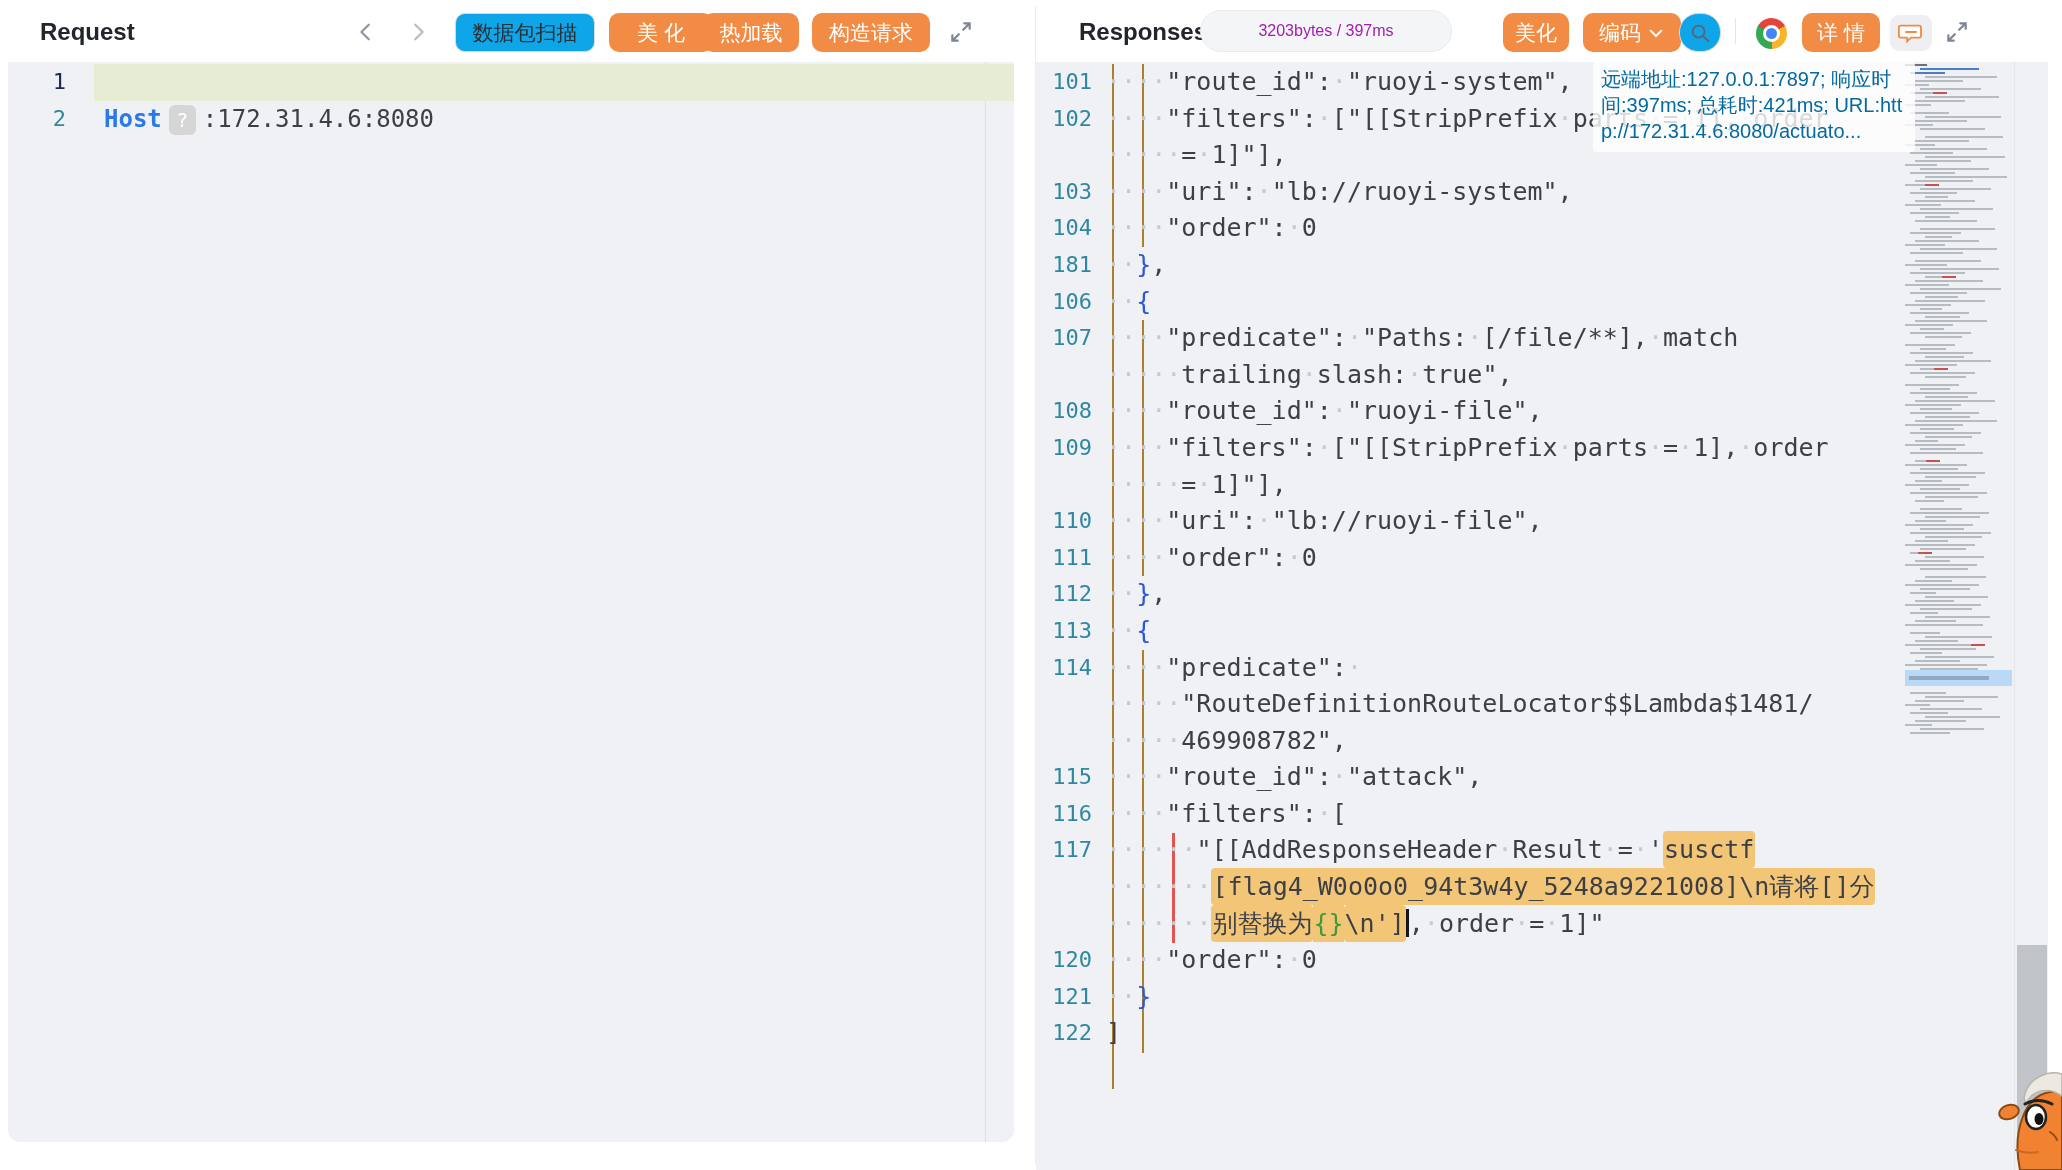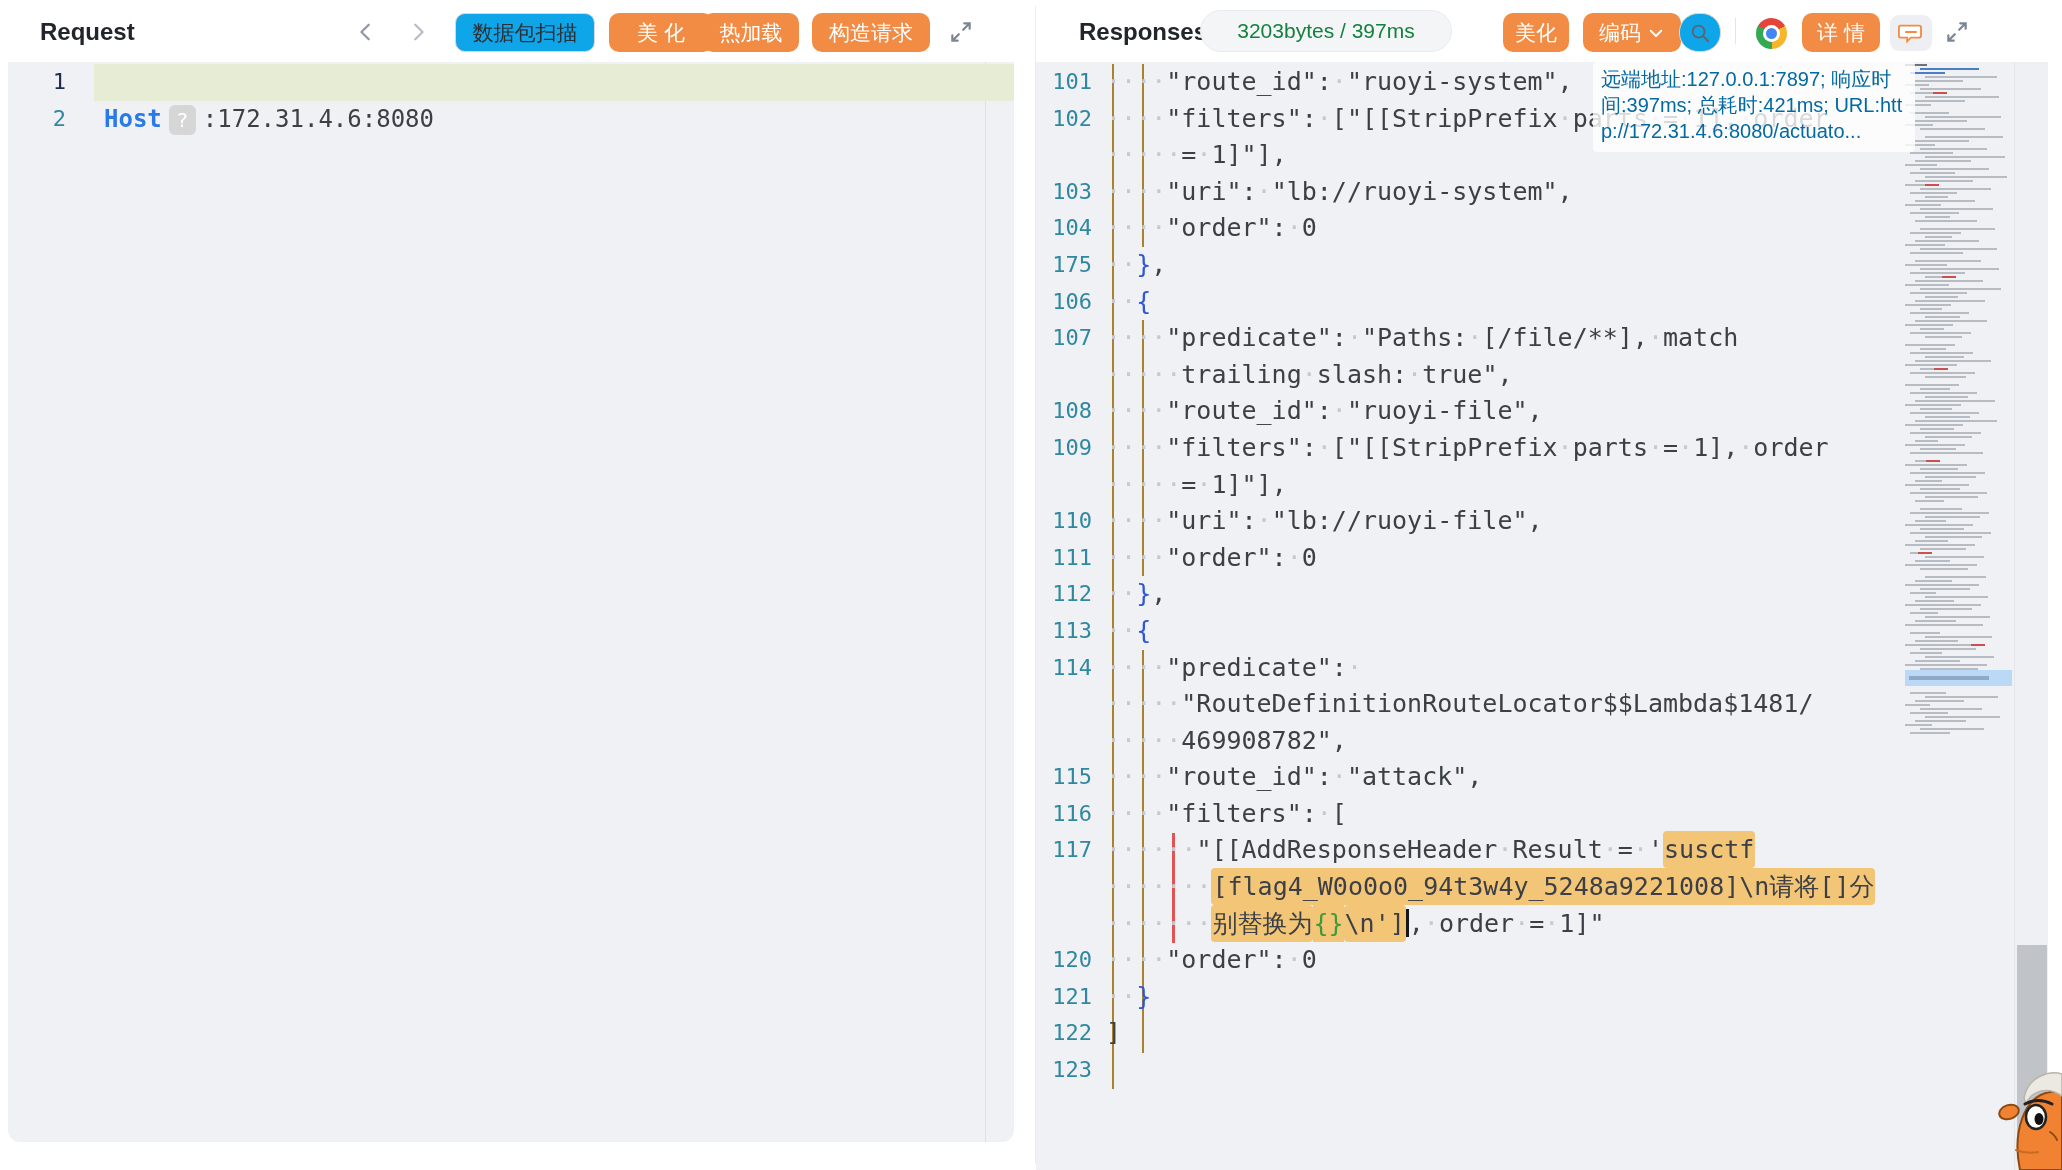--- a/index.html
+++ b/index.html
@@ -6,21 +6,21 @@
   #app{position:relative;width:2062px;height:1170px;background:#fff;overflow:hidden;
        font-family:"Liberation Sans",sans-serif;color:#2b2f36;}
   
   .panel-title{position:absolute;top:18px;font-size:24px;font-weight:700;color:#22252b;}
   .btn{position:absolute;top:13px;height:39px;border-radius:10px;display:flex;align-items:center;
        justify-content:center;font-size:21px;box-sizing:border-box;cursor:pointer;white-space:pre;}
   .btn.orange{background:#f28b44;color:#fff;border:none;}
   .btn.ghost{background:#0ea5e9;border:1px solid #d5d8dd;color:#2b2f36;}
   .iconbtn{position:absolute;display:flex;align-items:center;justify-content:center;cursor:pointer;}
   .pill-badge{position:absolute;left:1200px;top:10px;width:252px;height:42px;border-radius:21px;
-       background:#f4f5f7;border:1px solid #e9ebef;color:#15803d;font-size:21px;display:flex;
+       background:#f4f5f7;border:1px solid #e9ebef;color:#a21caf;font-size:16px;display:flex;
        align-items:center;justify-content:center;box-sizing:border-box;}
   .vdiv{position:absolute;left:1735px;top:18px;width:1px;height:26px;background:#e2e4e8;}
   .panel-sep{position:absolute;left:1035px;top:6px;width:1px;height:1158px;background:#ecedf0;}
   .chrome{position:absolute;left:1756px;top:18px;width:31px;height:31px;border-radius:50%;
        background:conic-gradient(from -60deg,#e5443a 0 120deg,#f7b529 120deg 240deg,#34a853 240deg 360deg);}
   .chrome:before{content:"";position:absolute;left:7px;top:7px;width:17px;height:17px;border-radius:50%;background:#fff;}
   .chrome:after{content:"";position:absolute;left:10px;top:10px;width:11px;height:11px;border-radius:50%;background:#4285f4;}
   .chatbtn{position:absolute;left:1890px;top:15px;width:42px;height:36px;border-radius:9px;background:#edeff2;}
   
   .editor{position:absolute;background:#eff1f4;font-family:"DejaVu Sans Mono",monospace;}
@@ -147,21 +147,21 @@
     <div class="guide" style="left:106px;top:258px;height:256px;"></div>
     <div class="guide" style="left:106px;top:588px;height:403px;"></div>
     <div class="guide red" style="left:136px;top:771px;height:110px;"></div>
 
     <div class="rows" id="resp-rows">
         <div class="row"><span class="ln">101</span><span class="ct"><span><span class="ws">·</span><span class="ws">·</span><span class="ws">·</span><span class="ws">·</span>"route_id":<span class="ws">·</span>"ruoyi-system",</span></span></div>
         <div class="row"><span class="ln">102</span><span class="ct"><span><span class="ws">·</span><span class="ws">·</span><span class="ws">·</span><span class="ws">·</span>"filters":<span class="ws">·</span>["[[StripPrefix<span class="ws">·</span>parts<span class="ws">·</span>=<span class="ws">·</span>1],<span class="ws">·</span>order</span></span></div>
         <div class="row"><span class="ln"></span><span class="ct"><span><span class="ws">·</span><span class="ws">·</span><span class="ws">·</span><span class="ws">·</span><span class="ws">·</span>=<span class="ws">·</span>1]"],</span></span></div>
         <div class="row"><span class="ln">103</span><span class="ct"><span><span class="ws">·</span><span class="ws">·</span><span class="ws">·</span><span class="ws">·</span>"uri":<span class="ws">·</span>"lb://ruoyi-system",</span></span></div>
         <div class="row"><span class="ln">104</span><span class="ct"><span><span class="ws">·</span><span class="ws">·</span><span class="ws">·</span><span class="ws">·</span>"order":<span class="ws">·</span>0</span></span></div>
-        <div class="row"><span class="ln">175</span><span class="ct"><span><span class="ws">·</span><span class="ws">·</span></span><span class="b">}</span><span>,</span></span></div>
+        <div class="row"><span class="ln">181</span><span class="ct"><span><span class="ws">·</span><span class="ws">·</span></span><span class="b">}</span><span>,</span></span></div>
         <div class="row"><span class="ln">106</span><span class="ct"><span><span class="ws">·</span><span class="ws">·</span></span><span class="b">{</span></span></div>
         <div class="row"><span class="ln">107</span><span class="ct"><span><span class="ws">·</span><span class="ws">·</span><span class="ws">·</span><span class="ws">·</span>"predicate":<span class="ws">·</span>"Paths:<span class="ws">·</span>[/file/**],<span class="ws">·</span>match</span></span></div>
         <div class="row"><span class="ln"></span><span class="ct"><span><span class="ws">·</span><span class="ws">·</span><span class="ws">·</span><span class="ws">·</span><span class="ws">·</span>trailing<span class="ws">·</span>slash:<span class="ws">·</span>true",</span></span></div>
         <div class="row"><span class="ln">108</span><span class="ct"><span><span class="ws">·</span><span class="ws">·</span><span class="ws">·</span><span class="ws">·</span>"route_id":<span class="ws">·</span>"ruoyi-file",</span></span></div>
         <div class="row"><span class="ln">109</span><span class="ct"><span><span class="ws">·</span><span class="ws">·</span><span class="ws">·</span><span class="ws">·</span>"filters":<span class="ws">·</span>["[[StripPrefix<span class="ws">·</span>parts<span class="ws">·</span>=<span class="ws">·</span>1],<span class="ws">·</span>order</span></span></div>
         <div class="row"><span class="ln"></span><span class="ct"><span><span class="ws">·</span><span class="ws">·</span><span class="ws">·</span><span class="ws">·</span><span class="ws">·</span>=<span class="ws">·</span>1]"],</span></span></div>
         <div class="row"><span class="ln">110</span><span class="ct"><span><span class="ws">·</span><span class="ws">·</span><span class="ws">·</span><span class="ws">·</span>"uri":<span class="ws">·</span>"lb://ruoyi-file",</span></span></div>
         <div class="row"><span class="ln">111</span><span class="ct"><span><span class="ws">·</span><span class="ws">·</span><span class="ws">·</span><span class="ws">·</span>"order":<span class="ws">·</span>0</span></span></div>
         <div class="row"><span class="ln">112</span><span class="ct"><span><span class="ws">·</span><span class="ws">·</span></span><span class="b">}</span><span>,</span></span></div>
         <div class="row"><span class="ln">113</span><span class="ct"><span><span class="ws">·</span><span class="ws">·</span></span><span class="b">{</span></span></div>
@@ -169,21 +169,20 @@
         <div class="row"><span class="ln"></span><span class="ct"><span><span class="ws">·</span><span class="ws">·</span><span class="ws">·</span><span class="ws">·</span><span class="ws">·</span>"RouteDefinitionRouteLocator$$Lambda$1481/</span></span></div>
         <div class="row"><span class="ln"></span><span class="ct"><span><span class="ws">·</span><span class="ws">·</span><span class="ws">·</span><span class="ws">·</span><span class="ws">·</span>469908782",</span></span></div>
         <div class="row"><span class="ln">115</span><span class="ct"><span><span class="ws">·</span><span class="ws">·</span><span class="ws">·</span><span class="ws">·</span>"route_id":<span class="ws">·</span>"attack",</span></span></div>
         <div class="row"><span class="ln">116</span><span class="ct"><span><span class="ws">·</span><span class="ws">·</span><span class="ws">·</span><span class="ws">·</span>"filters":<span class="ws">·</span>[</span></span></div>
         <div class="row"><span class="ln">117</span><span class="ct"><span><span class="ws">·</span><span class="ws">·</span><span class="ws">·</span><span class="ws">·</span><span class="ws">·</span><span class="ws">·</span>"[[AddResponseHeader<span class="ws">·</span>Result<span class="ws">·</span>=<span class="ws">·</span>'</span><span class="hl">susctf</span></span></div>
         <div class="row"><span class="ln"></span><span class="ct"><span><span class="ws">·</span><span class="ws">·</span><span class="ws">·</span><span class="ws">·</span><span class="ws">·</span><span class="ws">·</span><span class="ws">·</span></span><span class="hl">[flag4_W0o0o0_94t3w4y_5248a9221008]\n请将[]分</span></span></div>
         <div class="row"><span class="ln"></span><span class="ct"><span><span class="ws">·</span><span class="ws">·</span><span class="ws">·</span><span class="ws">·</span><span class="ws">·</span><span class="ws">·</span><span class="ws">·</span></span><span class="hl">别替换为</span><span class="hlg">{}</span><span class="hl">\n']</span><span class="caret"></span><span>,<span class="ws">·</span>order<span class="ws">·</span>=<span class="ws">·</span>1]"</span></span></div>
         <div class="row"><span class="ln">120</span><span class="ct"><span><span class="ws">·</span><span class="ws">·</span><span class="ws">·</span><span class="ws">·</span>"order":<span class="ws">·</span>0</span></span></div>
         <div class="row"><span class="ln">121</span><span class="ct"><span><span class="ws">·</span><span class="ws">·</span></span><span class="b">}</span></span></div>
         <div class="row"><span class="ln">122</span><span class="ct"><span>]</span></span></div>
-        <div class="row"><span class="ln">123</span><span class="ct"><span></span></span></div>
       </div>
 
     <div class="tooltip">远端地址:127.0.0.1:7897; 响应时间:397ms; 总耗时:421ms; URL:http://172.31.4.6:8080/actuato...</div>
 
     <div class="minimap" id="minimap">
       <div class="mmsel">
           <div class="mmsel-line"></div>
         </div>
     <div class="mmbar" style="width: 22px; margin-left: 0px; background: rgb(109, 114, 122);"></div>
         <div class="mmbar" style="width: 59px; margin-left: 15px; background: rgb(74, 127, 198);"></div>

